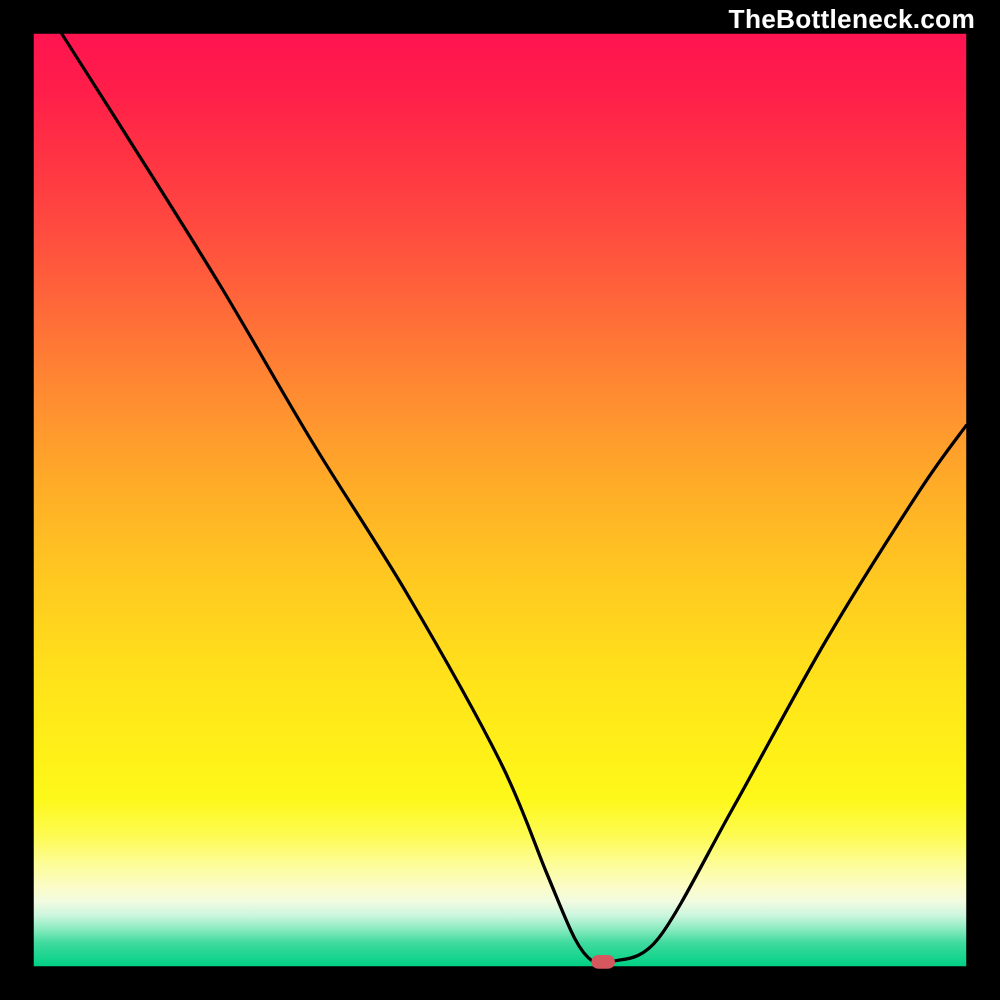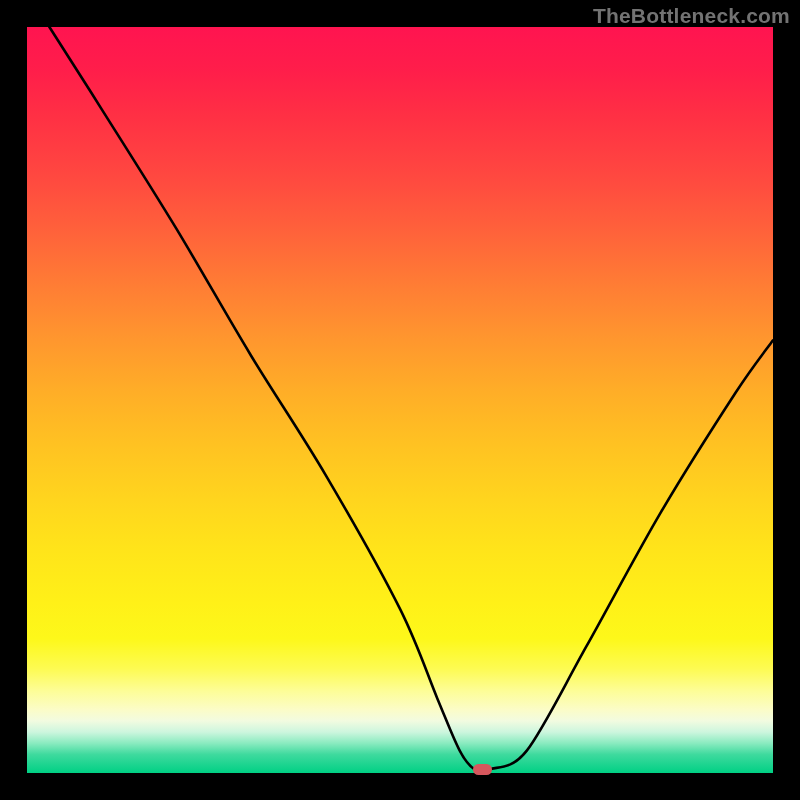--- a/index.html
+++ b/index.html
@@ -60,25 +60,25 @@
   .marker {
     position: absolute;
     width: 19px;
     height: 11px;
     background: #d6575d;
     border-radius: 6px;
   }
   .watermark {
     position: absolute;
     top: 4px;
-    right: 10px;
+    right: 20px;
     font-size: 21px;
     font-weight: 600;
     letter-spacing: 0.2px;
-    color: #737373;
+    color: #ffffff;
   }
 </style>
 </head>
 <body>
 
 <div class="frame">
 
   <div class="plot-area"></div>
 
   <svg class="curve" viewBox="0 0 746 746" preserveAspectRatio="none">

